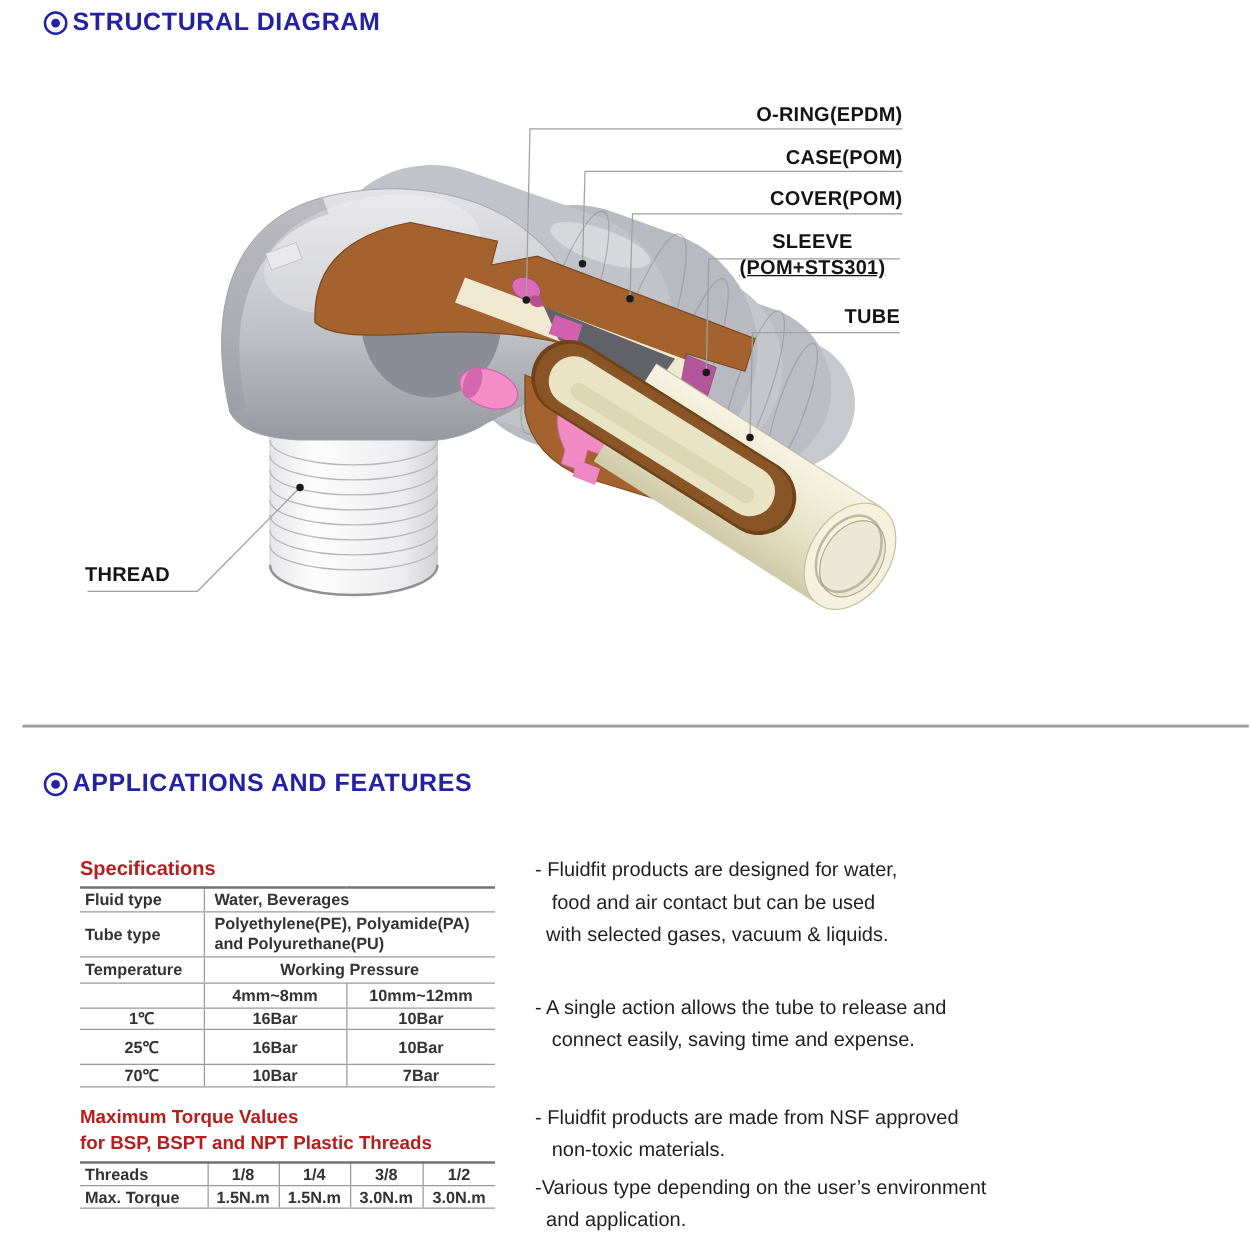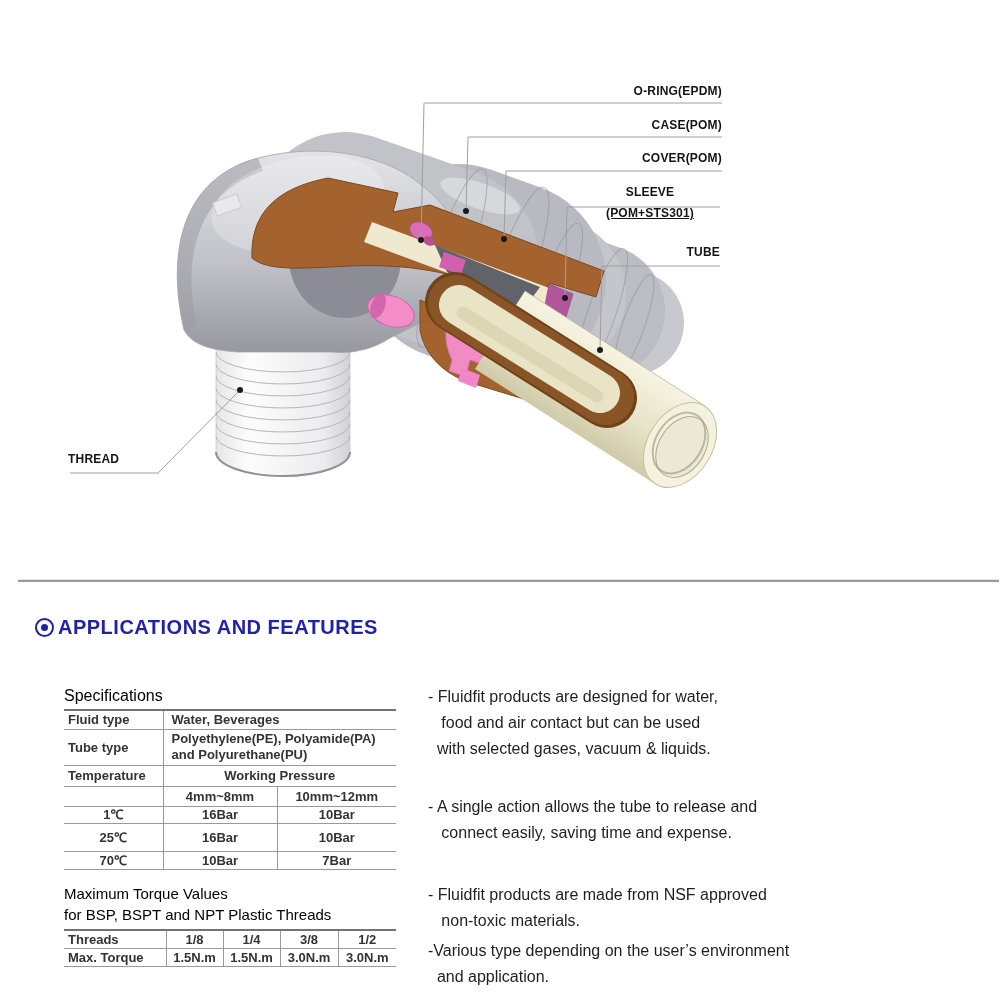--- a/index.html
+++ b/index.html
@@ -7,49 +7,55 @@
         font-family:"Liberation Sans",sans-serif;color:#1f1f1f;}
 
   
   .sec-title{position:absolute;display:flex;align-items:center;gap:4px;
              color:#2222a6;font-size:20px;font-weight:bold;letter-spacing:.5px;white-space:nowrap;}
   .odot{width:15px;height:15px;border:2.5px solid #2222a6;border-radius:50%;
         display:inline-flex;align-items:center;justify-content:center;flex:0 0 auto;}
   .odot-inner{width:7px;height:7px;background:#2222a6;border-radius:50%;}
 
   
-  .dlabel{position:absolute;font-size:12px;font-weight:bold;color:#141414;
+  .dlabel{position:absolute;font-size:16px;font-weight:bold;color:#141414;
           letter-spacing:.2px;white-space:nowrap;}
   .dlabel.right{text-align:right;}
 
   .divider{position:absolute;left:18px;top:579px;width:981px;height:0;
            border-top:1px solid #e2e2e2;border-bottom:2px solid #9a9a9a;}
 
   
-  .blue-heading{position:absolute;color:#000000;font-weight:normal;}
+  .blue-heading{position:absolute;color:#b91c1c;font-weight:bold;}
   table.doc{border-collapse:collapse;table-layout:fixed;}
   table.doc td{font-size:13px;color:#333333;border-bottom:1px solid #999999;
                padding:0 4px;vertical-align:middle;line-height:15px;}
   table.doc{border-top:2px solid #737373;font-weight:bold;}
   td.vl{border-left:1px solid #999999;}
   td.lab{padding-left:9px;}
   td.ctr{text-align:center;}
   td.bluetxt{color:#3095ca;}
   .prewrap{white-space:pre-wrap;}
 
   .feature{position:absolute;left:428px;width:566px;font-size:16px;line-height:26px;
            color:#1f1f1f;white-space:pre-wrap;}
 
   svg{display:block;}
 </style>
 </head>
 <body>
 
 <div id="page">
 
+  <div class="sec-title" style="left:35px;top:7px;">
+    <span class="odot">
+        <span class="odot-inner"></span>
+      </span>
+    <span>STRUCTURAL DIAGRAM</span>
+  </div>
 
   <svg width="1000" height="580" viewBox="0 0 1000 580" style="position:absolute;left:0;top:0;">
     <defs>
       <linearGradient id="gBody" x1="0" y1="150" x2="0" y2="360" gradientUnits="userSpaceOnUse">
         <stop offset="0" stop-color="#e4e4e8"></stop>
         <stop offset="0.55" stop-color="#c0c1c7"></stop>
         <stop offset="1" stop-color="#93949c"></stop>
       </linearGradient>
       <linearGradient id="gThread" x1="216" y1="0" x2="350" y2="0" gradientUnits="userSpaceOnUse">
         <stop offset="0" stop-color="#e6e6e8"></stop>

